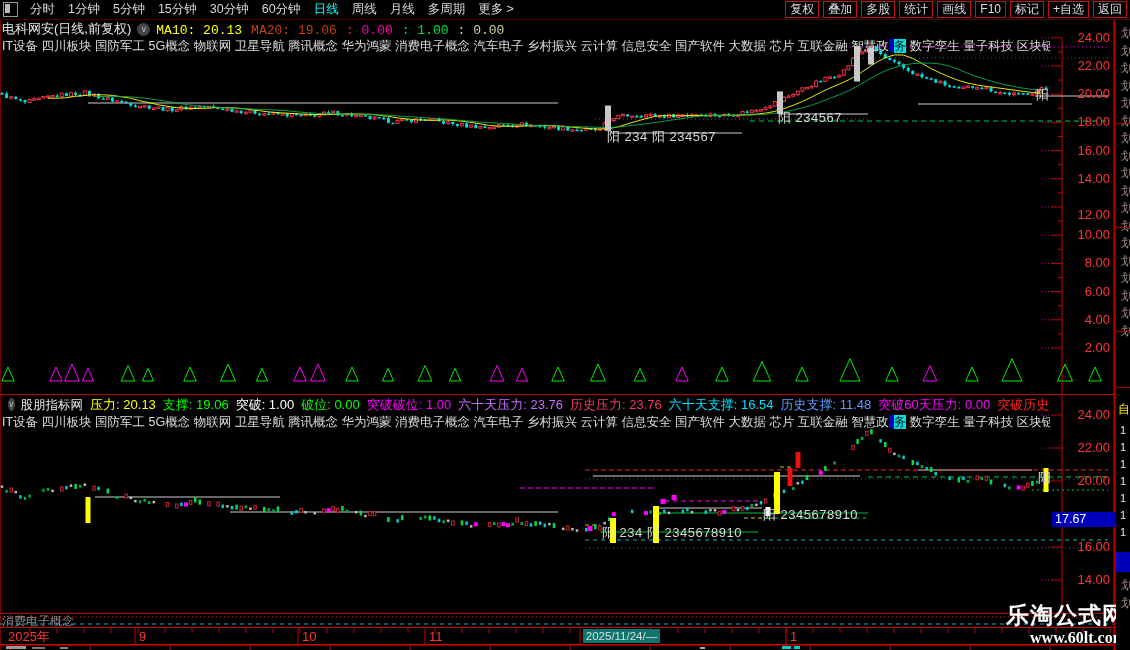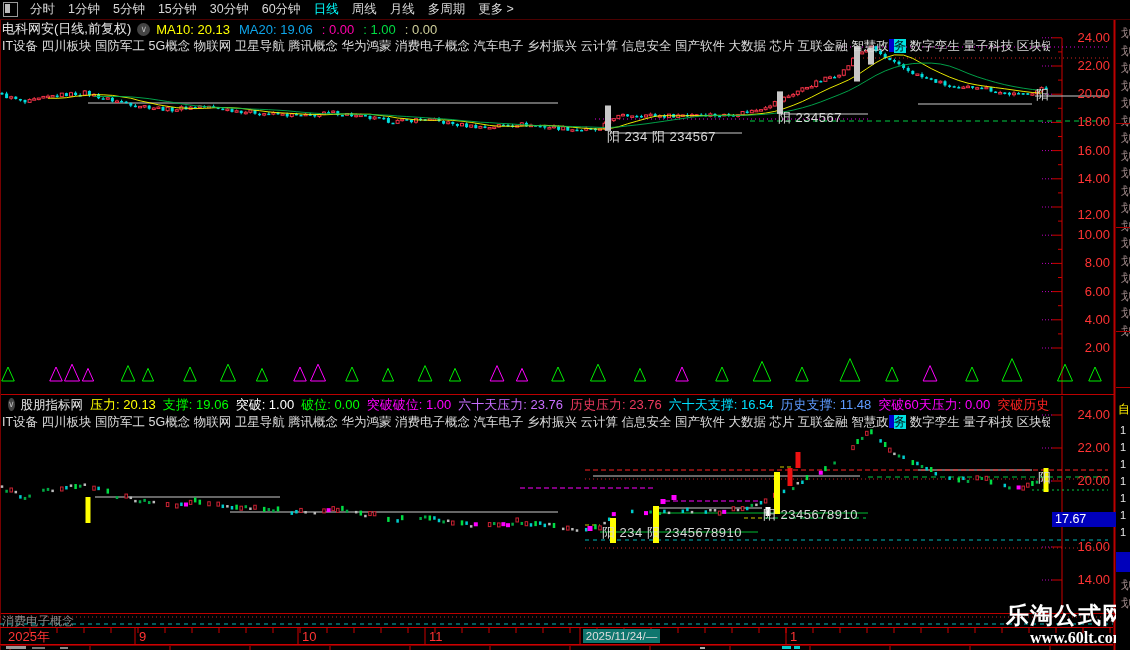--- a/index.html
+++ b/index.html
@@ -11,21 +11,21 @@
   #tb .winicon div{position:absolute;left:1px;top:1px;width:5px;height:9px;background:#bbb;}
   #tbL{display:flex;gap:13px;margin-left:12px;white-space:nowrap;}
   #tbL span{font-size:12.5px;color:#d8d8d8;cursor:default;}
   #tbL span.active{color:#00ffff;}
   #tbR{position:absolute;right:3px;top:1px;display:flex;gap:4px;}
   #tbR span{border:1px solid #b81818;color:#ddd;font-size:12px;height:15px;line-height:15px;padding:0 4px;white-space:nowrap;}
   
   #titlerow{position:absolute;left:2px;top:20px;height:18px;display:flex;align-items:center;z-index:6;white-space:nowrap;}
   #title{color:#e8e8e8;font-size:13px;}
   .chev{display:inline-block;width:13px;height:13px;border-radius:50%;background:#444;color:#bbb;font-size:9px;line-height:13px;text-align:center;margin:0 6px;}
-  #maRow span{font-size:13px;margin-right:9px;}
+  #maRow span{font-size:13px;margin-right:9px;font-family:Liberation Mono, monospace;}
   
   .concepts{position:absolute;left:2px;width:1048px;height:17px;line-height:16px;overflow:hidden;white-space:pre;color:#dcdcdc;font-size:12.5px;z-index:6;}
   .concepts .cursor{display:inline-block;width:5px;height:13px;background:#0000cc;vertical-align:-2px;}
   .concepts .hl{background:#00e0e0;color:#002222;}
   
   #p2h{position:absolute;left:2px;top:396px;width:1048px;height:17px;line-height:16px;overflow:hidden;white-space:nowrap;z-index:6;display:flex;align-items:center;}
   #p2name{color:#e8e8e8;font-size:12.5px;margin-right:7px;}
   #p2items span{font-size:13px;margin-right:7px;}
   
   .alab{position:absolute;left:1064px;width:46px;text-align:right;color:#ff3434;font-size:13px;z-index:8;line-height:14px;}
@@ -61,26 +61,37 @@
         <span>5分钟</span>
         <span>15分钟</span>
         <span>30分钟</span>
         <span>60分钟</span>
         <span class="active" style="color: rgb(0, 255, 255);">日线</span>
         <span>周线</span>
         <span>月线</span>
         <span>多周期</span>
         <span>更多 &gt;</span>
       </div>
+    <div id="tbR">
+        <span>复权</span>
+        <span>叠加</span>
+        <span>多股</span>
+        <span>统计</span>
+        <span>画线</span>
+        <span>F10</span>
+        <span>标记</span>
+        <span>+自选</span>
+        <span>返回</span>
+      </div>
   </div>
 
   <div id="titlerow">
     <span id="title">电科网安(日线,前复权)</span>
     <span class="chev">∨</span>
-    <span id="maRow"><span style="color: rgb(255, 255, 0);">MA10: 20.13</span><span style="color: #0ea5e9;">MA20: 19.06</span><span style="color: rgb(255, 0, 170);">: 0.00</span><span style="color: rgb(0, 221, 68);">: 1.00</span><span style="color: rgb(207, 207, 154);">: 0.00</span></span>
+    <span id="maRow"><span style="color: rgb(255, 255, 0);">MA10: 20.13</span><span style="color: #c2410c;">MA20: 19.06</span><span style="color: rgb(255, 0, 170);">: 0.00</span><span style="color: rgb(0, 221, 68);">: 1.00</span><span style="color: rgb(207, 207, 154);">: 0.00</span></span>
   </div>
 
   <div class="concepts" id="c1" style="top:38px"><span>IT设备 四川板块 国防军工 5G概念 物联网 卫星导航 腾讯概念 华为鸿蒙 消费电子概念 汽车电子 乡村振兴 云计算 信息安全 国产软件 大数据 芯片 互联金融 智慧政</span><span class="cursor"></span><span class="hl">务</span><span> 数字孪生 量子科技 区块链 数字货币 人工智能</span></div>
 
   <div id="p2h">
     <span class="chev">∨</span>
     <span id="p2name">股朋指标网</span>
     <span id="p2items"><span style="color: rgb(255, 255, 0);">压力: 20.13</span><span style="color: rgb(0, 255, 0);">支撑: 19.06</span><span style="color: rgb(255, 255, 255);">突破: 1.00</span><span style="color: rgb(0, 255, 0);">破位: 0.00</span><span style="color: rgb(255, 0, 255);">突破破位: 1.00</span><span style="color: rgb(200, 110, 255);">六十天压力: 23.76</span><span style="color: rgb(238, 58, 95);">历史压力: 23.76</span><span style="color: rgb(0, 224, 255);">六十天支撑: 16.54</span><span style="color: rgb(94, 155, 255);">历史支撑: 11.48</span><span style="color: rgb(255, 0, 255);">突破60天压力: 0.00</span><span style="color: rgb(255, 34, 34);">突破历史压力: 0.00</span></span>
   </div>
 

